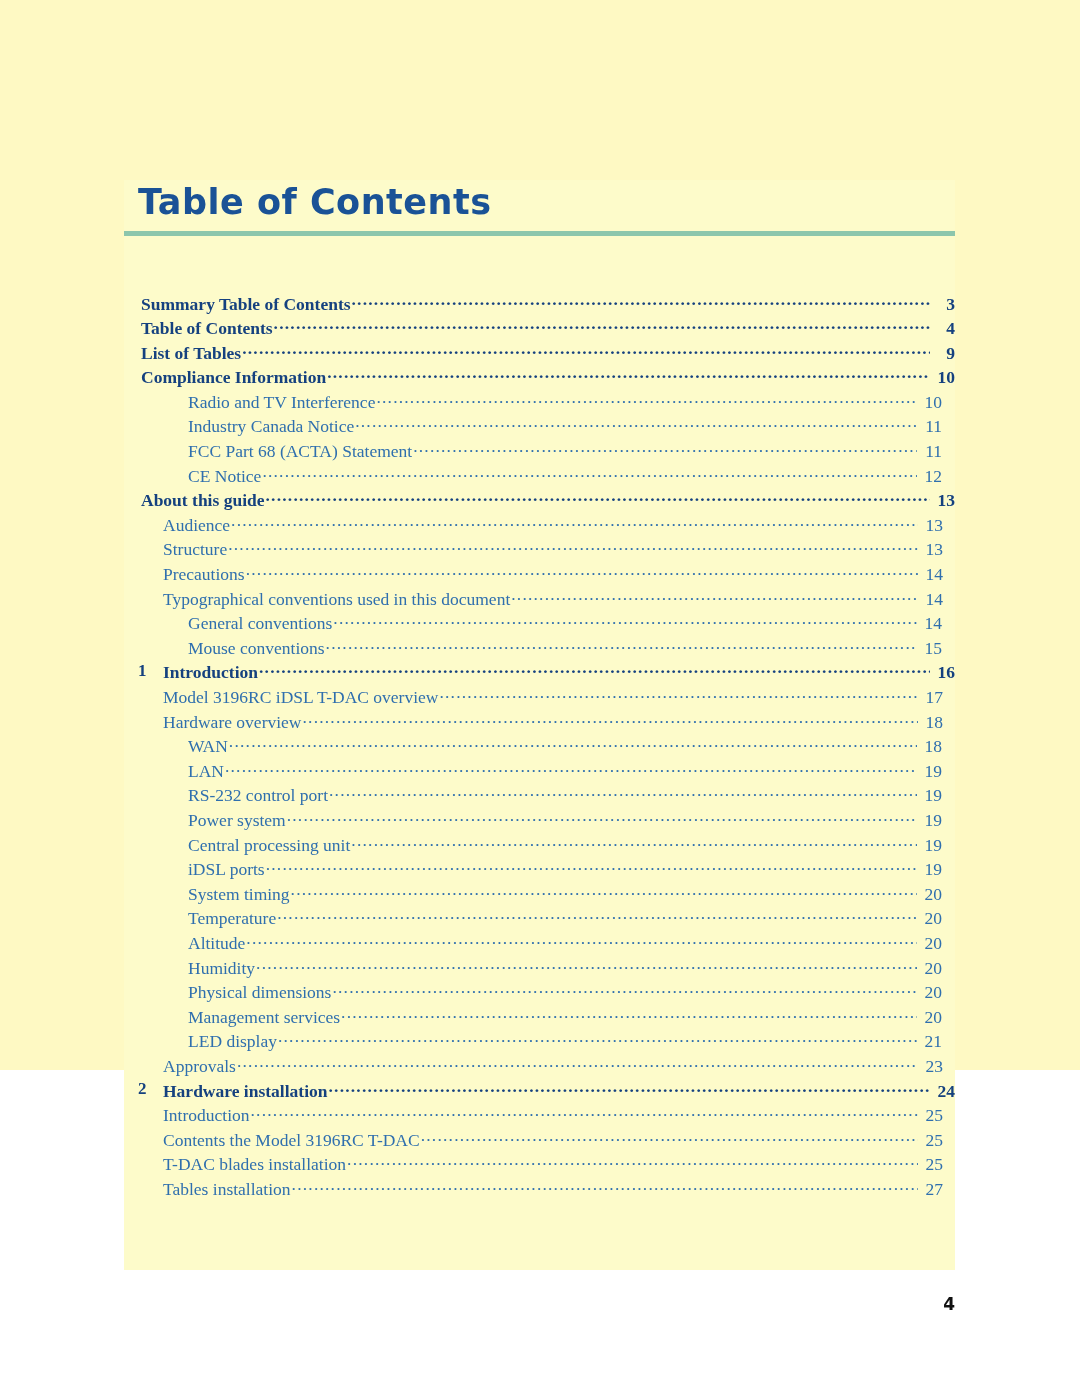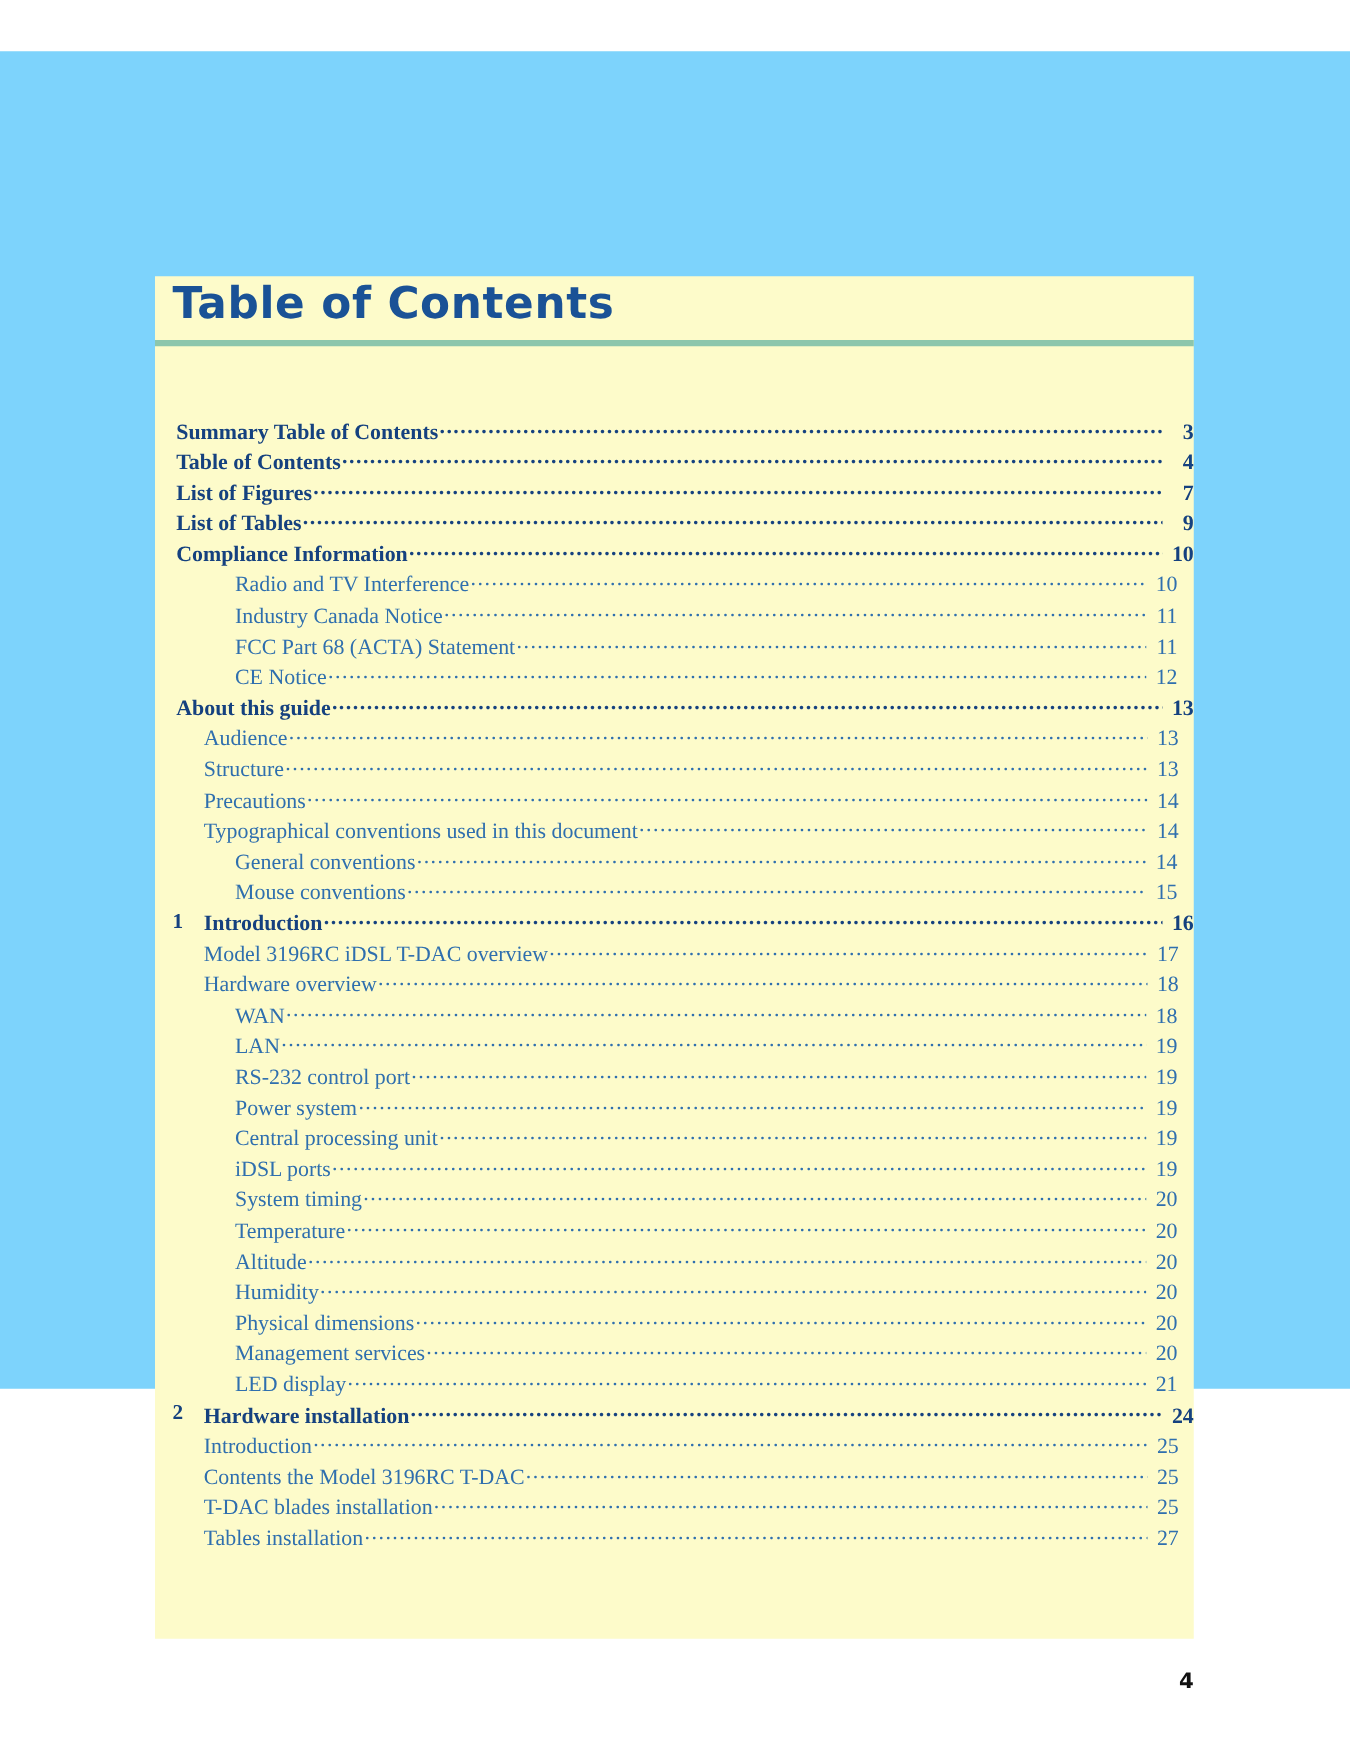--- a/index.html
+++ b/index.html
@@ -14,22 +14,21 @@
     overflow: hidden;
     position: relative;
   }
 
   
   #page {
     position: absolute;
     left: 0; top: 0;
     width: 1080px;
     height: 1070px;
-    background: #7dd3fc;
-    margin-top: 41px;
+    background: #fef9c3;
   }
 
   
   #content-panel {
     position: absolute;
     left: 124px;
     top: 180px;
     width: 831px;
     height: 1090px;
     background: #fdfbca;
@@ -174,25 +173,20 @@
           <span class="entry-label">Summary Table of Contents</span>
           <span class="leader"></span>
           <span class="page-num">3</span>
         </div>
         <div class="toc-row lvl-top">
           <span class="entry-label">Table of Contents</span>
           <span class="leader"></span>
           <span class="page-num">4</span>
         </div>
         <div class="toc-row lvl-top">
-          <span class="entry-label">List of Figures</span>
-          <span class="leader"></span>
-          <span class="page-num">7</span>
-        </div>
-        <div class="toc-row lvl-top">
           <span class="entry-label">List of Tables</span>
           <span class="leader"></span>
           <span class="page-num">9</span>
         </div>
         <div class="toc-row lvl-top">
           <span class="entry-label">Compliance Information</span>
           <span class="leader"></span>
           <span class="page-num">10</span>
         </div>
         <div class="toc-row lvl-2">
@@ -324,20 +318,25 @@
         <div class="toc-row lvl-2">
           <span class="entry-label">Management services</span>
           <span class="leader"></span>
           <span class="page-num">20</span>
         </div>
         <div class="toc-row lvl-2">
           <span class="entry-label">LED display</span>
           <span class="leader"></span>
           <span class="page-num">21</span>
         </div>
+        <div class="toc-row lvl-1">
+          <span class="entry-label">Approvals</span>
+          <span class="leader"></span>
+          <span class="page-num">23</span>
+        </div>
         <div class="toc-row lvl-chapter">
           <span class="chap-num">2</span>
           <span class="entry-label">Hardware installation</span>
           <span class="leader"></span>
           <span class="page-num">24</span>
         </div>
         <div class="toc-row lvl-1">
           <span class="entry-label">Introduction</span>
           <span class="leader"></span>
           <span class="page-num">25</span>

